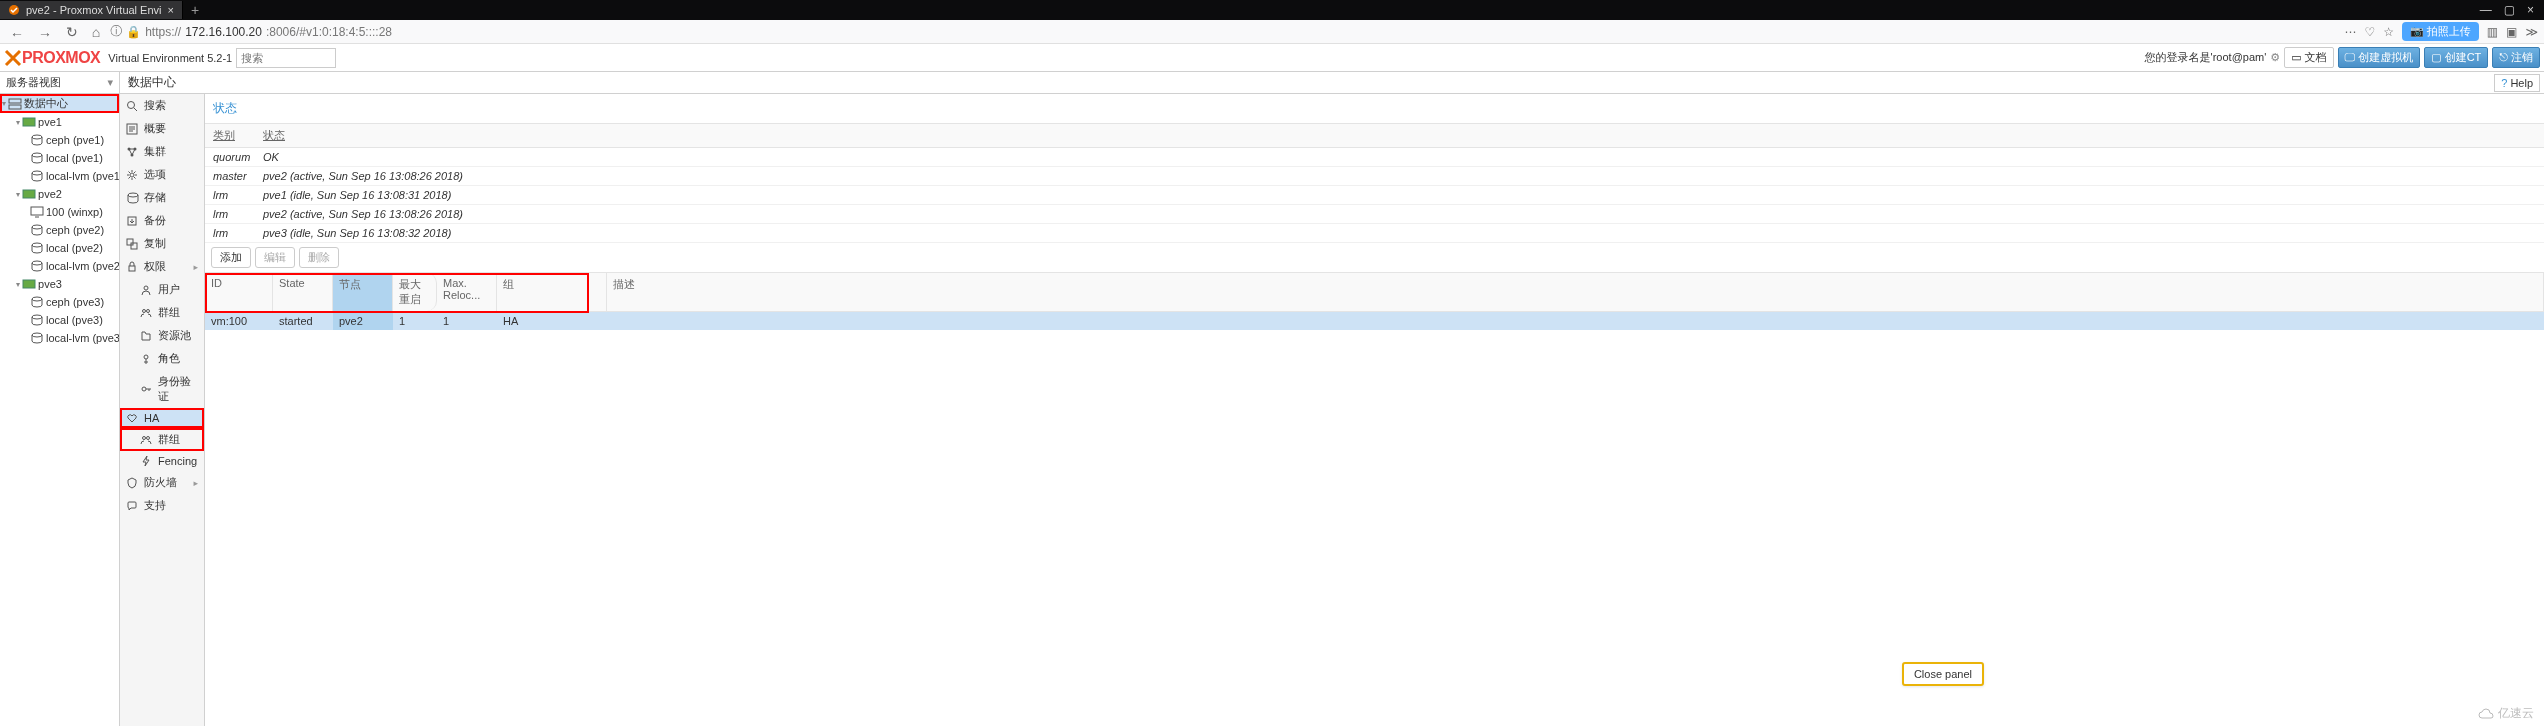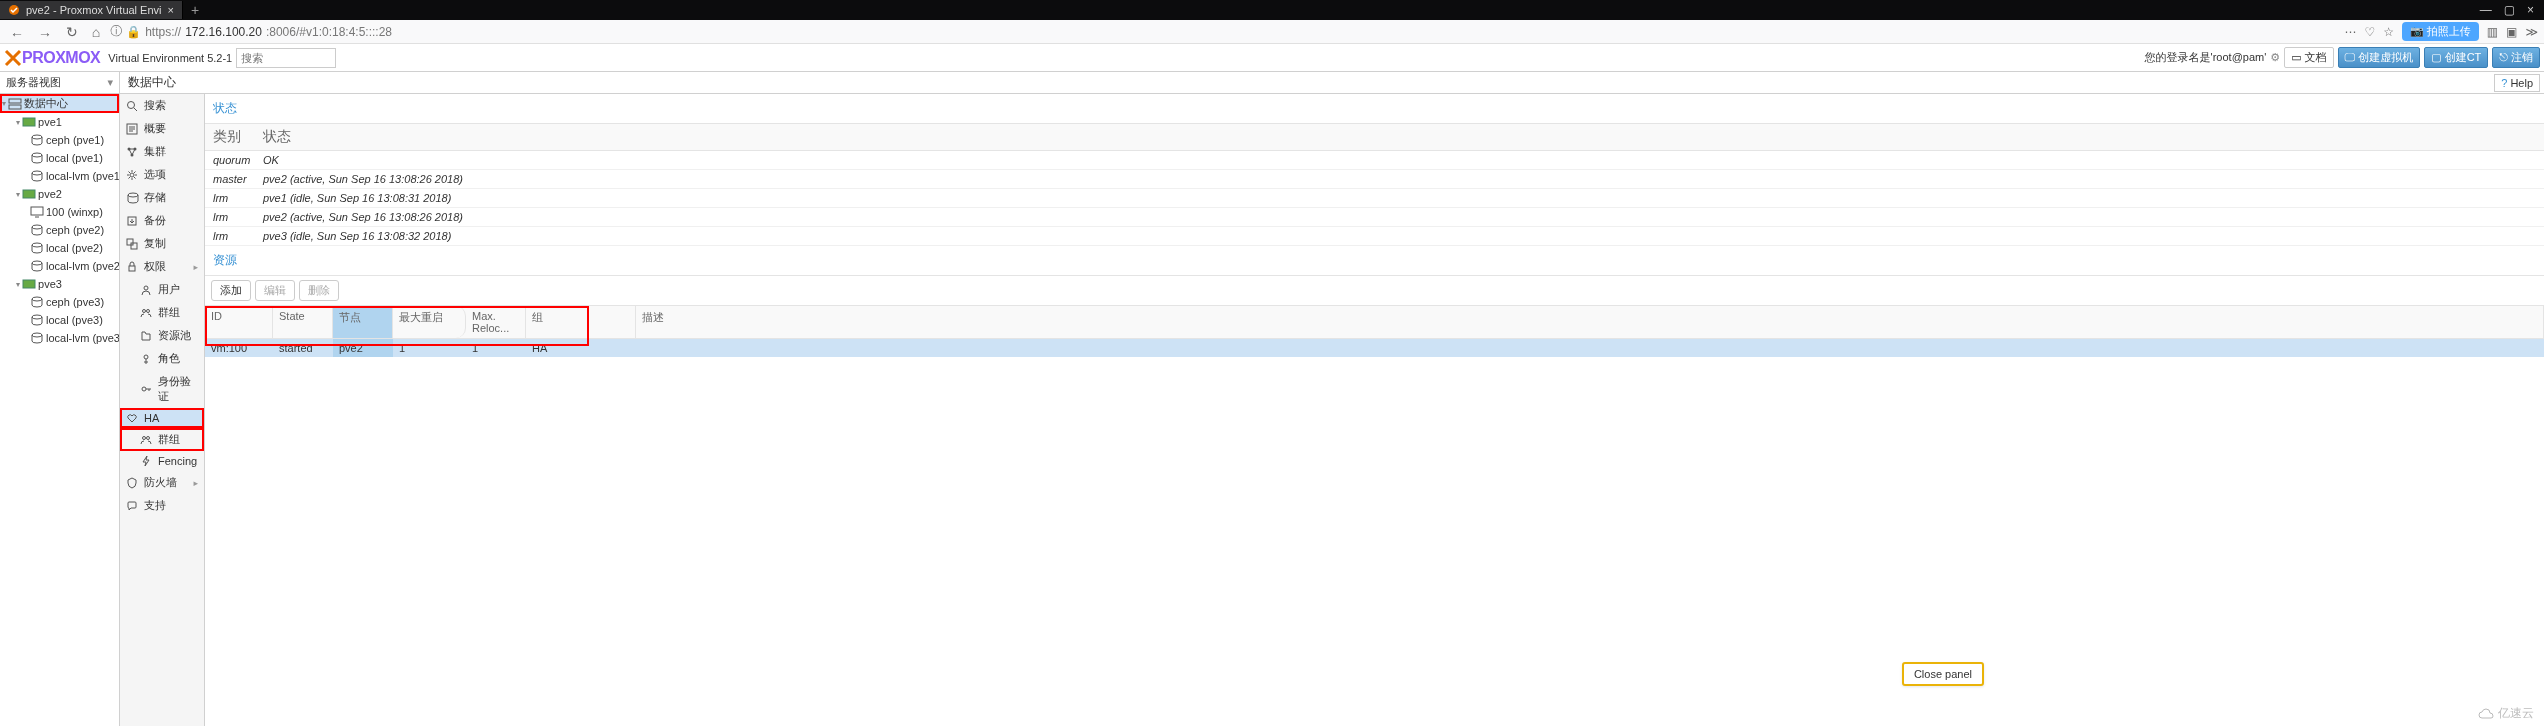--- a/index.html
+++ b/index.html
@@ -15,21 +15,21 @@
 
 .addr-bar { background: #f9f9fa; height: 24px; display: flex; align-items: center; border-bottom: 1px solid #e0e0e0; padding: 0 6px; gap: 6px; }
 .nav-btn { color: #666; padding: 2px 4px; font-size: 14px; }
 .url-field { flex: 1; display: flex; align-items: center; gap: 4px; color: #777; font-size: 12px; }
 .url-field .host { color: #333; }
 .addr-right { display: flex; gap: 8px; color: #666; align-items: center; }
 .yisu-btn { background: #4da6ff; color: #fff; border-radius: 4px; padding: 2px 8px; font-size: 11px; display:flex; align-items:center; gap:3px;}
 
 
 .pm-header { background: #fff; height: 28px; display: flex; align-items: center; border-bottom: 1px solid #d0d0d0; padding: 0 4px; gap: 4px; }
-.pm-logo { font-weight: bold; font-size: 16px; color: #8b5cf6; letter-spacing: -0.5px; display:flex; align-items:center; }
+.pm-logo { font-weight: bold; font-size: 16px; color: #ef4444; letter-spacing: -0.5px; display:flex; align-items:center; }
 .pm-version { color: #333; font-size: 11px; margin-left: 4px; }
 .pm-search { border: 1px solid #ccc; height: 20px; width: 100px; padding: 0 4px; font-size: 11px; }
 .pm-right { margin-left: auto; display: flex; align-items: center; gap: 4px; font-size: 11px; color: #333; }
 .pm-btn { background: linear-gradient(#6db1e2,#4a90c8); color: #fff; border: 1px solid #3a7fb5; padding: 2px 6px; border-radius: 2px; font-size: 11px; display:flex; align-items:center; gap:3px; }
 .pm-btn.white { background: #fff; color: #333; border: 1px solid #ccc; }
 .pm-gear { color: #888; }
 
 
 .sub-bar { background: #fff; height: 22px; display: flex; align-items: center; border-bottom: 1px solid #d0d0d0; }
 .view-select { display: flex; align-items: center; justify-content: space-between; width: 120px; padding: 0 6px; border-right: 1px solid #d0d0d0; height: 100%; font-size: 11px; }
@@ -54,40 +54,40 @@
 .cfg-item { display: flex; align-items: center; padding: 4px 6px; font-size: 11px; color: #333; gap: 6px; cursor: pointer; border-bottom: 0; }
 .cfg-item.selected { background: #cde2f5; }
 .cfg-item.highlight-red { outline: 2px solid red; outline-offset: -2px; }
 .cfg-item.sub { padding-left: 20px; }
 .cfg-icon { width: 12px; text-align: center; color: #666; }
 .cfg-caret { margin-left: auto; color: #999; font-size: 9px; }
 
 
 .section-title { color: #3892d4; font-size: 12px; padding: 6px 8px; border-bottom: 1px solid #e4e4e4; }
 .status-table { width: 100%; }
-.status-header { display: flex; background: #f9f9f9; border-bottom: 1px solid #e4e4e4; font-size: 14px; color: #666; }
+.status-header { display: flex; background: #f9f9f9; border-bottom: 1px solid #e4e4e4; font-size: 11px; color: #666; text-decoration: underline; }
 .status-header div { padding: 4px 8px; }
 .status-header .col1 { width: 50px; }
 .status-header .col2 { flex: 1; }
 .status-row { display: flex; font-size: 11px; border-bottom: 1px solid #f0f0f0; font-style: italic; }
 .status-row div { padding: 3px 8px; }
 .status-row .col1 { width: 50px; }
 .status-row .col2 { flex: 1; }
 
 .toolbar { display: flex; gap: 4px; padding: 4px 6px; border-bottom: 1px solid #e4e4e4; }
 .tool-btn { background: #fff; border: 1px solid #ccc; padding: 2px 8px; font-size: 11px; color: #333; border-radius: 3px; cursor: pointer; }
 .tool-btn.disabled { color: #aaa; }
 
 .res-table { width: 100%; }
 .res-header { display: flex; background: #f9f9f9; border-bottom: 1px solid #e4e4e4; font-size: 11px; color: #666; position: relative; }
 .res-header > div { padding: 4px 6px; border-right: 1px solid #e4e4e4; }
 .res-header.highlight-red::after { content:''; position:absolute; left:0; top:0; width:380px; height:36px; border:2px solid red; pointer-events:none; }
 .res-row { display: flex; font-size: 11px; background: #cde2f5; }
 .res-row > div { padding: 3px 6px; }
-.c-id{width:68px;} .c-state{width:60px;} .c-node{width:60px; background:#b0d4ef;} .c-maxres{width:73px;border-radius:10px;} .c-maxrel{width:60px;} .c-grp{width:110px;} .c-desc{flex:1;}
+.c-id{width:68px;} .c-state{width:60px;} .c-node{width:60px; background:#b0d4ef;} .c-maxres{width:44px;border-radius:10px;} .c-maxrel{width:60px;} .c-grp{width:110px;} .c-desc{flex:1;}
 
 
 .close-panel { position: absolute; right: 560px; bottom: 40px; background: #fff; border: 2px solid #eab308; border-radius: 3px; padding: 4px 10px; font-size: 11px; box-shadow: 0 1px 3px rgba(0,0,0,0.1); }
 
 
 .watermark { position: fixed; right: 10px; bottom: 4px; font-size: 12px; color: rgba(120,120,120,0.5); display:flex; align-items:center; gap:4px;}
 
 svg { display: block; }
 </style>
 </head>
@@ -502,21 +502,20 @@
           <div class="status-row">
             <div class="col1">lrm</div>
             <div class="col2">pve2 (active, Sun Sep 16 13:08:26 2018)</div>
           </div>
           <div class="status-row">
             <div class="col1">lrm</div>
             <div class="col2">pve3 (idle, Sun Sep 16 13:08:32 2018)</div>
           </div>
         </div>
     </div>
-    <div class="section-title">资源</div>
     <div class="toolbar">
       <span class="tool-btn">添加</span>
       <span class="tool-btn disabled">编辑</span>
       <span class="tool-btn disabled">删除</span>
     </div>
     <div class="res-table">
       <div class="res-header highlight-red">
         <div class="c-id">ID</div>
         <div class="c-state">State</div>
         <div class="c-node">节点</div>

